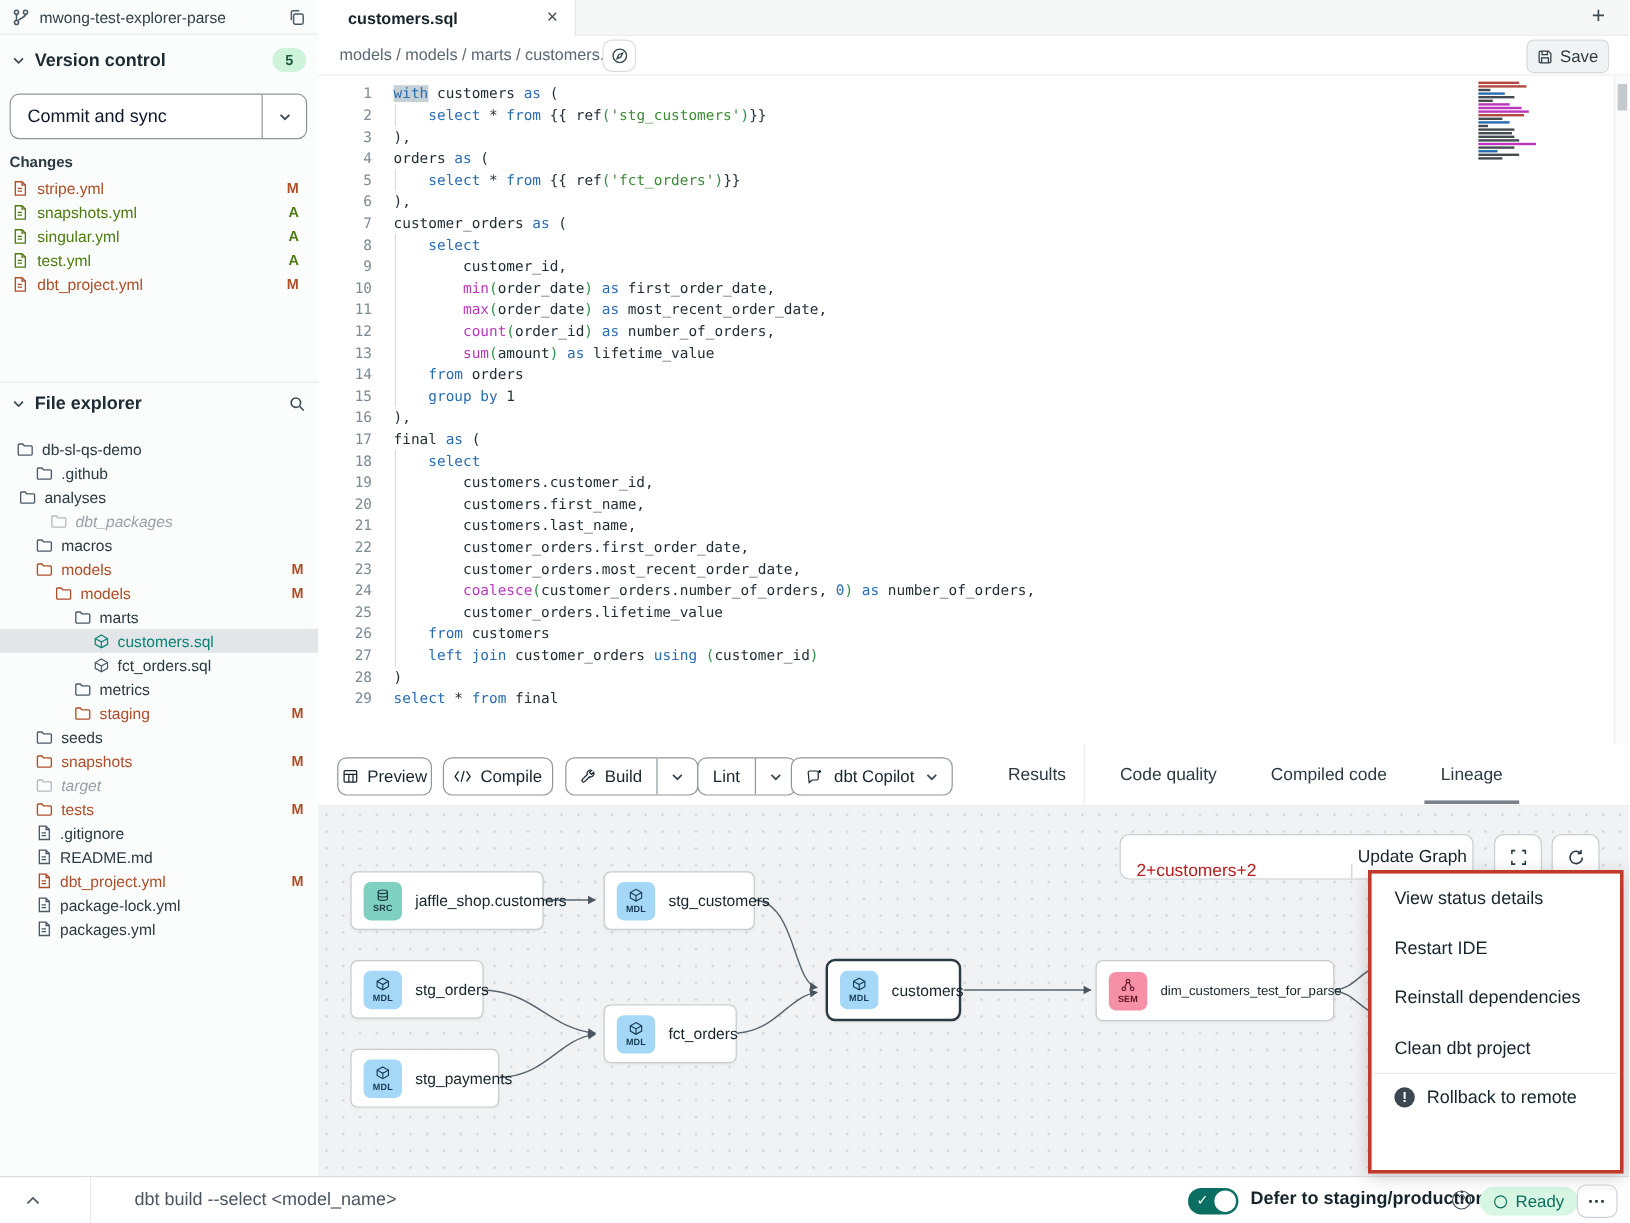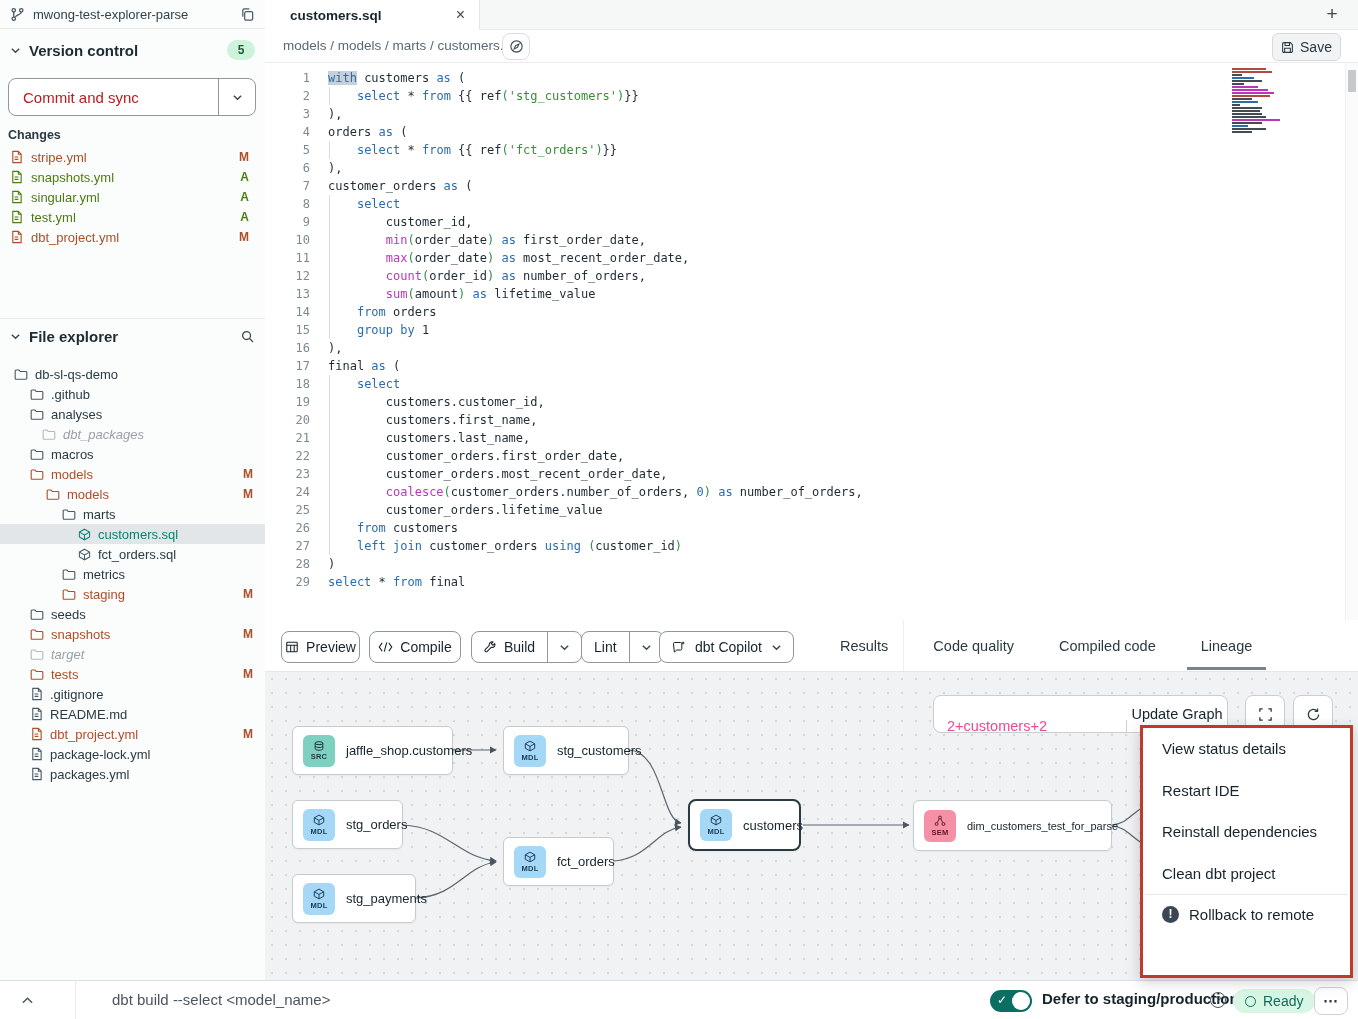--- a/index.html
+++ b/index.html
@@ -12,21 +12,21 @@
   .sidebar{position:absolute;left:0;top:0;width:265px;height:980px;background:#fbfcfc;border-right:1px solid #e4e7e9;}
   .branch-row{position:absolute;left:0;top:0;width:265px;height:28px;display:flex;align-items:center;padding:0 10px;box-sizing:border-box;color:#3b4a52;}
   .branch-row .lbl{margin-left:8px;font-size:13px;color:#33424b;}
   .branch-row .copy{margin-left:auto;color:#4a5966;cursor:pointer;}
   .sb-div{position:absolute;left:0;width:265px;height:0;border-top:1px solid #e8ebec;}
   .sec-head{position:absolute;left:0;width:265px;height:24px;display:flex;align-items:center;padding:0 10px;box-sizing:border-box;}
   .sec-head .chev{color:#3b4a52;margin-right:8px;}
   .sec-head .ttl{font-weight:bold;font-size:15px;color:#1d2b33;}
   .badge{margin-left:auto;background:#cdf3da;color:#1d5b3d;font-size:12px;font-weight:bold;border-radius:11px;min-width:28px;height:20px;display:flex;align-items:center;justify-content:center;}
   .commit-btn{position:absolute;left:8px;top:78px;width:248px;height:38px;border:1px solid #8f979c;border-radius:8px;background:#fff;display:flex;align-items:stretch;cursor:pointer;box-sizing:border-box;}
-  .commit-btn .txt{flex:1;display:flex;align-items:center;padding-left:14px;font-size:15px;color:#b91c1c;}
+  .commit-btn .txt{flex:1;display:flex;align-items:center;padding-left:14px;font-size:15px;color:#0f172a;}
   .commit-btn .dd{width:36px;border-left:1px solid #8f979c;display:flex;align-items:center;justify-content:center;color:#3b4a52;}
   .changes-lbl{position:absolute;left:8px;top:128px;font-size:12.5px;font-weight:bold;color:#2b3a42;}
   .chg-list{position:absolute;left:0;top:147px;width:265px;}
   .chg-row{height:20px;display:flex;align-items:center;padding:0 10px;cursor:pointer;}
   .chg-row .icn{margin-right:8px;}
   .chg-row .nm{font-size:13px;}
   .chg-row .st{margin-left:auto;font-weight:bold;font-size:12px;padding-right:6px;}
   .st-M,.st-M .nm,.st-M .st,.st-M .icn{color:#ad4e28;}
   .st-A,.st-A .nm,.st-A .st,.st-A .icn{color:#4d7c0f;text-align:right;}
   .fe-head{top:324px;}
@@ -91,21 +91,21 @@
   .edges{position:absolute;left:0;top:0;}
   .node{position:absolute;background:#fff;border:1px solid #c6cbcf;border-radius:6px;display:flex;align-items:center;padding-left:10px;box-sizing:border-box;cursor:pointer;box-shadow:0 1px 2px rgba(0,0,0,0.04);}
   .node.sel{border:2px solid #2b3a42;border-radius:8px;}
   .chip{width:32px;height:32px;border-radius:6px;display:flex;flex-direction:column;align-items:center;justify-content:center;flex:none;color:#1d3840;}
   .chip .cap{font-size:7.5px;font-weight:bold;letter-spacing:0.2px;margin-top:1px;}
   .chip.src{background:#7ed0c0;}
   .chip.mdl{background:#a5d7f7;color:#173a52;}
   .chip.sem{background:#f590a6;color:#5c1626;}
   .node .nlabel{margin-left:11px;margin-right:12px;font-size:13px;color:#16242c;}
   .sel-group{position:absolute;left:668px;top:23px;width:295px;height:38px;background:#fff;border:1px solid #c9ced2;border-radius:8px;display:flex;align-items:stretch;box-sizing:border-box;}
-  .sel-group .val{flex:1;display:flex;align-items:center;padding-left:13px;font-size:14.5px;color:#ec4899;border-right:1px solid #c9ced2;cursor:text;margin-top:24px;}
+  .sel-group .val{flex:1;display:flex;align-items:center;padding-left:13px;font-size:14.5px;color:#b91c1c;border-right:1px solid #c9ced2;cursor:text;margin-top:24px;}
   .sel-group .upd{width:100px;display:flex;align-items:center;justify-content:center;font-size:14.5px;color:#16242c;cursor:pointer;}
   .sq-btn{position:absolute;top:23px;width:40px;height:38px;background:#fff;border:1px solid #c9ced2;border-radius:8px;display:flex;align-items:center;justify-content:center;color:#2b3a42;cursor:pointer;box-sizing:border-box;}
 
   
   .menu{position:absolute;left:1140px;top:725px;width:213px;height:253px;background:#fff;border:3px solid #c0392b;box-sizing:border-box;box-shadow:0 4px 14px rgba(0,0,0,0.18);z-index:30;}
   .menu-item{height:41.5px;display:flex;align-items:center;padding-left:19px;font-size:15px;color:#16242c;cursor:pointer;}
   .menu-divider{border-top:1px solid #e6e9ea;margin:0 2px;}
   .menu-footer{height:38px;display:flex;align-items:center;padding-left:19px;gap:10px;font-size:15px;color:#16242c;cursor:pointer;}
   .warn-ic{width:17px;height:17px;border-radius:50%;background:#3b4752;color:#fff;font-size:12px;font-weight:bold;display:flex;align-items:center;justify-content:center;flex:none;}
 
@@ -248,21 +248,21 @@
           <span class="nm">db-sl-qs-demo</span>
         </div>
         <div class="tree-row" style="padding-left: 30px;">
           <span class="icn">
             <svg width="14" height="12" viewBox="0 0 15 13" fill="none" stroke="currentColor" stroke-width="1.2">
               <path d="M1.2 3.2c0-.6.4-1 1-1h3.1l1.4 1.6h6.1c.6 0 1 .4 1 1v6.4c0 .6-.4 1-1 1H2.2c-.6 0-1-.4-1-1z"></path>
             </svg>
           </span>
           <span class="nm">.github</span>
         </div>
-        <div class="tree-row" style="padding-left: 30px;">
+        <div class="tree-row" style="padding-left: 16px;">
           <span class="icn">
             <svg width="14" height="12" viewBox="0 0 15 13" fill="none" stroke="currentColor" stroke-width="1.2">
               <path d="M1.2 3.2c0-.6.4-1 1-1h3.1l1.4 1.6h6.1c.6 0 1 .4 1 1v6.4c0 .6-.4 1-1 1H2.2c-.6 0-1-.4-1-1z"></path>
             </svg>
           </span>
           <span class="nm">analyses</span>
         </div>
         <div class="tree-row muted" style="padding-left: 42px;">
           <span class="icn">
             <svg width="14" height="12" viewBox="0 0 15 13" fill="none" stroke="currentColor" stroke-width="1.2">

